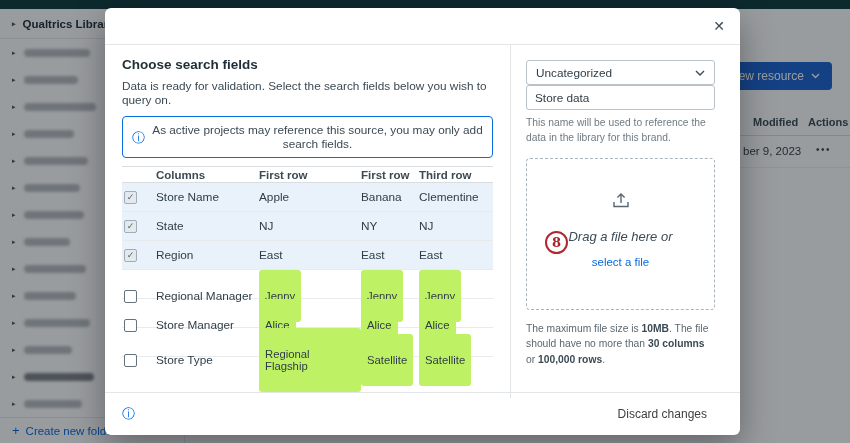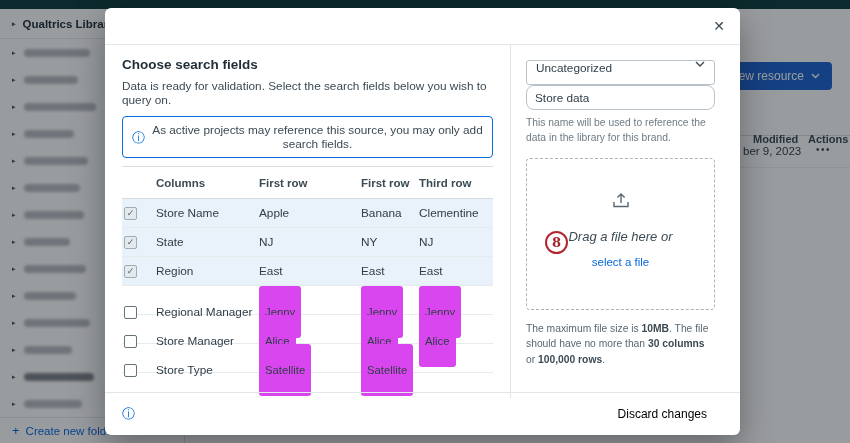--- a/index.html
+++ b/index.html
@@ -16,21 +16,21 @@
   .chev { font-size:7px; color:#4a575f; }
   .sb-item { height:27px; display:flex; align-items:center; gap:8px; padding-left:12px; cursor:pointer; }
   .sb-bar { height:8px; border-radius:4px; background:#b7bbbf; filter:blur(1.6px); }
   .sb-bar.dark { background:#7d8288; }
   .sb-create { position:absolute; left:0; right:0; bottom:0; height:26px; border-top:1px solid #e4e7e9; display:flex; align-items:center; gap:6px; padding-left:12px; color:#0768dd; font-size:11.5px; cursor:pointer; background:#fff; }
   .sb-create .plus { font-size:13px; line-height:13px; }
 
   .content { position:absolute; left:185px; top:9px; right:0; bottom:0; background:#fff; z-index:1; }
   .new-resource { position:absolute; right:18px; top:53px; height:28px; background:#1a63d0; color:#fff; border:none; border-radius:4px; padding:0 12px; font-size:12px; font-family:"Liberation Sans",sans-serif; display:flex; align-items:center; gap:7px; cursor:pointer; }
   .bg-table-head { position:absolute; left:0; right:0; top:100px; height:27px; border-bottom:1px solid #d9dde0; font-size:11px; font-weight:bold; color:#3b4a54; }
-  .bg-table-head span { position:absolute; top:24px; }
+  .bg-table-head span { position:absolute; top:7px; }
   .th-mod { left:568px; } .th-act { left:623px; }
   .bg-row { position:absolute; left:0; right:0; top:127px; height:32px; border-bottom:1px solid #eceff1; font-size:11.5px; color:#2f3d47; }
   .cell-mod { position:absolute; left:558px; top:9px; }
   .cell-act { position:absolute; left:631px; top:8px; letter-spacing:1.5px; font-size:10px; cursor:pointer; color:#3b4a54; }
 
   .overlay { position:absolute; left:0; top:0; width:850px; height:443px; background:rgba(13,20,26,.42); z-index:5; }
 
   
   .modal { position:absolute; left:105px; top:8px; width:635px; height:427px; background:#fff; border-radius:6px; z-index:10; box-shadow:0 12px 34px rgba(0,0,0,.35); }
   .mheader { position:absolute; left:0; right:0; top:0; height:37px; border-bottom:1px solid #e3e6e9; }
@@ -44,46 +44,46 @@
   .lheading { font-size:13.5px; font-weight:bold; color:#1f2d36; }
   .ldesc { margin-top:7px; font-size:11.8px; color:#3b4a54; }
   .notice { margin-top:9px; border:1px solid #0a6ddd; border-radius:4px; padding:6px 9px; display:flex; align-items:center; gap:7px; }
   .notice .i-ico { color:#0a6ddd; font-size:13px; line-height:13px; }
   .notice .n-text { font-size:11.8px; color:#3b4a54;text-align:center; }
   .summary { margin-top:11px; font-size:12px; color:#3b4a54; }
   .summary .count { color:#0768dd; }
 
   .ftable { margin-top:8px; }
   .thead, .trow { display:grid; grid-template-columns:34px 103px 102px 58px 1fr; align-items:center; }
-  .thead { border-top:1px solid #d9dde0; border-bottom:1px solid #d9dde0; height:33px; font-size:11.5px; font-weight:bold; color:#3b4a54; }
+  .thead { border-top:1px solid #d9dde0; border-bottom:1px solid #d9dde0; height:17px; font-size:11.5px; font-weight:bold; color:#3b4a54; }
   .trow { height:29px; border-bottom:1px solid #e8ebee; font-size:11.8px; color:#2f3d47; }
   .trow.selected { background:#e9f2fa; }
   .cb { width:13px; height:13px; margin-left:2px; border:1px solid #65737d; border-radius:2px; background:#fff; display:flex; align-items:center; justify-content:center; cursor:pointer; }
   .cb.checked { background:#e4e9ed; border-color:#9fadb6; }
   .cb.checked .mark { font-size:9px; color:#55646e; line-height:9px; }
-  .chip { background:#d946ef; border-radius:3px; padding:20px 6px; font-size:11.3px; display:inline-block; }
+  .chip { background:#bef264; border-radius:3px; padding:20px 6px; font-size:11.3px; display:inline-block; }
 
   .rlabel { font-size:11.8px; color:#3b4a54; margin-bottom:6px; }
   .rlabel.second { margin-top:14px; }
-  .selectbox { height:25px; border:1px solid #b9c2c9; border-radius:3px; background:#fff; display:flex; align-items:flex-start; justify-content:space-between; padding:0 9px; font-size:11.8px; color:#2f3d47; cursor:pointer; }
-  .textinput { width:100%; height:25px; border:1px solid #b9c2c9; border-radius:8px; padding:4px 8px; font-size:11.8px; color:#2f3d47; font-family:"Liberation Sans",sans-serif; }
+  .selectbox { height:25px; border:1px solid #b9c2c9; border-radius:3px; background:#fff; display:flex; align-items:center; justify-content:space-between; padding:0 9px; font-size:11.8px; color:#2f3d47; cursor:pointer; }
+  .textinput { width:100%; height:25px; border:1px solid #b9c2c9; border-radius:3px; padding:4px 8px; font-size:11.8px; color:#2f3d47; font-family:"Liberation Sans",sans-serif; }
   .help { margin-top:6px; font-size:10.3px; color:#6e7b84; line-height:1.45; }
 
   .dropzone { position:relative; margin-top:12px; height:152px; border:1px dashed #aab4bc; border-radius:4px; display:flex; flex-direction:column; align-items:center; }
   .dz-icon { margin-top:32px; }
   .dz-text { margin-top:20px; font-size:13px; color:#3b4a54;font-style:italic; }
   .dz-link { margin-top:12px; font-size:11.5px; color:#0768dd; cursor:pointer; }
   .badge { position:absolute; left:18px; top:72px; width:23px; height:23px; border:2px solid #b0272d; border-radius:50%; background:#fff; color:#a6242b; font-weight:bold; font-size:13px; display:flex; align-items:center; justify-content:center; font-family:"DejaVu Serif", serif; }
 
   .limits { margin-top:11px; font-size:10.3px; color:#5b6770; line-height:1.5; }
   .limits .b { font-weight:bold; color:#3b4a54; }
 
   .mfooter { position:absolute; left:0; right:0; bottom:0; height:43px; border-top:1px solid #e3e6e9; display:flex; align-items:center; padding:0 15px 0 17px; }
   .mini-info { color:#0768dd; font-size:13px; }
-  .discard { margin-left:auto; font-size:12px; color:#000000; cursor:pointer; margin-right:18px; }
+  .discard { margin-left:auto; font-size:12px; color:#404040; cursor:pointer; margin-right:18px; }
   .save { background:#9cc3eb; color:#fff; border:none; border-radius:4px; padding:7px 16px; font-size:12px; font-family:"Liberation Sans",sans-serif; cursor:default; }
 </style>
 </head>
 <body>
 
 <div class="stage">
 
   <div class="topbar">
     <span class="logo">XM</span>
   </div>
@@ -242,20 +242,21 @@
             <span class="cb"></span>
             <span>Store Manager</span>
             <span><span class="chip">Alice</span></span>
             <span><span class="chip">Alice</span></span>
             <span><span class="chip">Alice</span></span>
           </div>
 
           <div class="trow">
             <span class="cb"></span>
             <span>Store Type</span>
+            <span><span class="chip">Regional Flagship</span></span>
             <span><span class="chip">Satellite</span></span>
             <span><span class="chip">Satellite</span></span>
           </div>
         </div>
       </div>
 
       <div class="rpane">
         <div class="selectbox">
           <span>Uncategorized</span>
           <svg width="10" height="6" viewBox="0 0 10 6">

